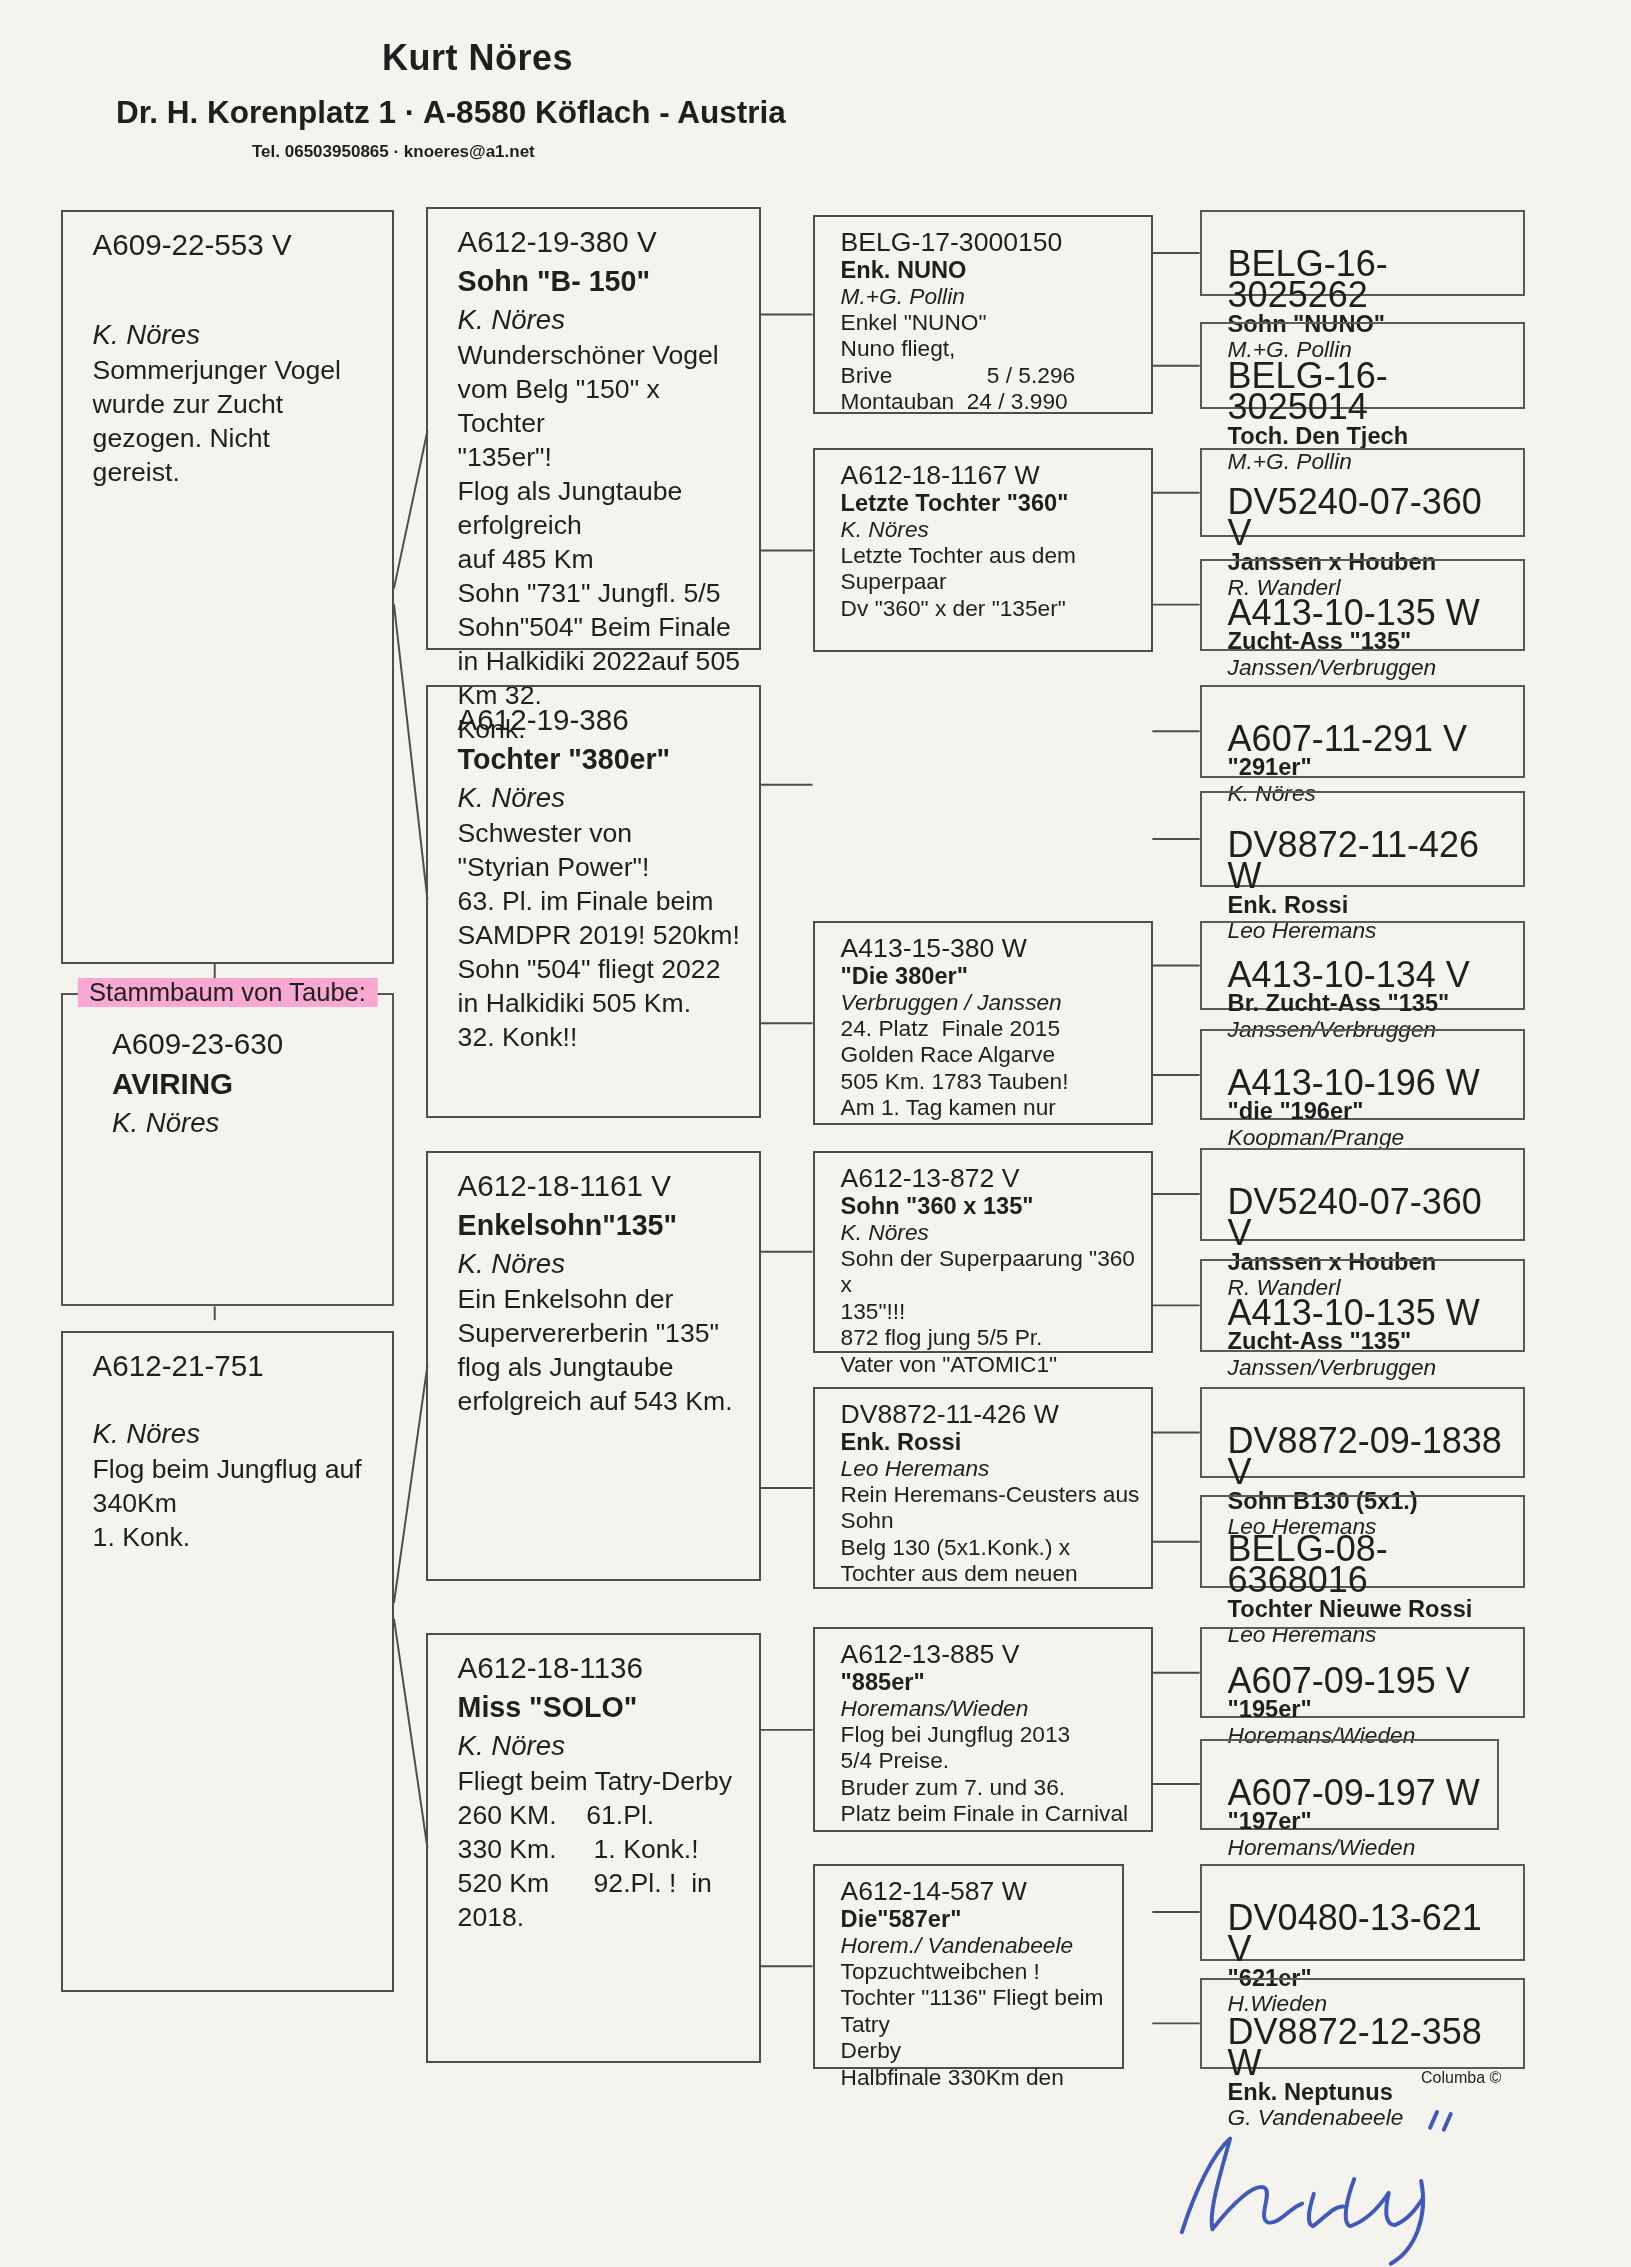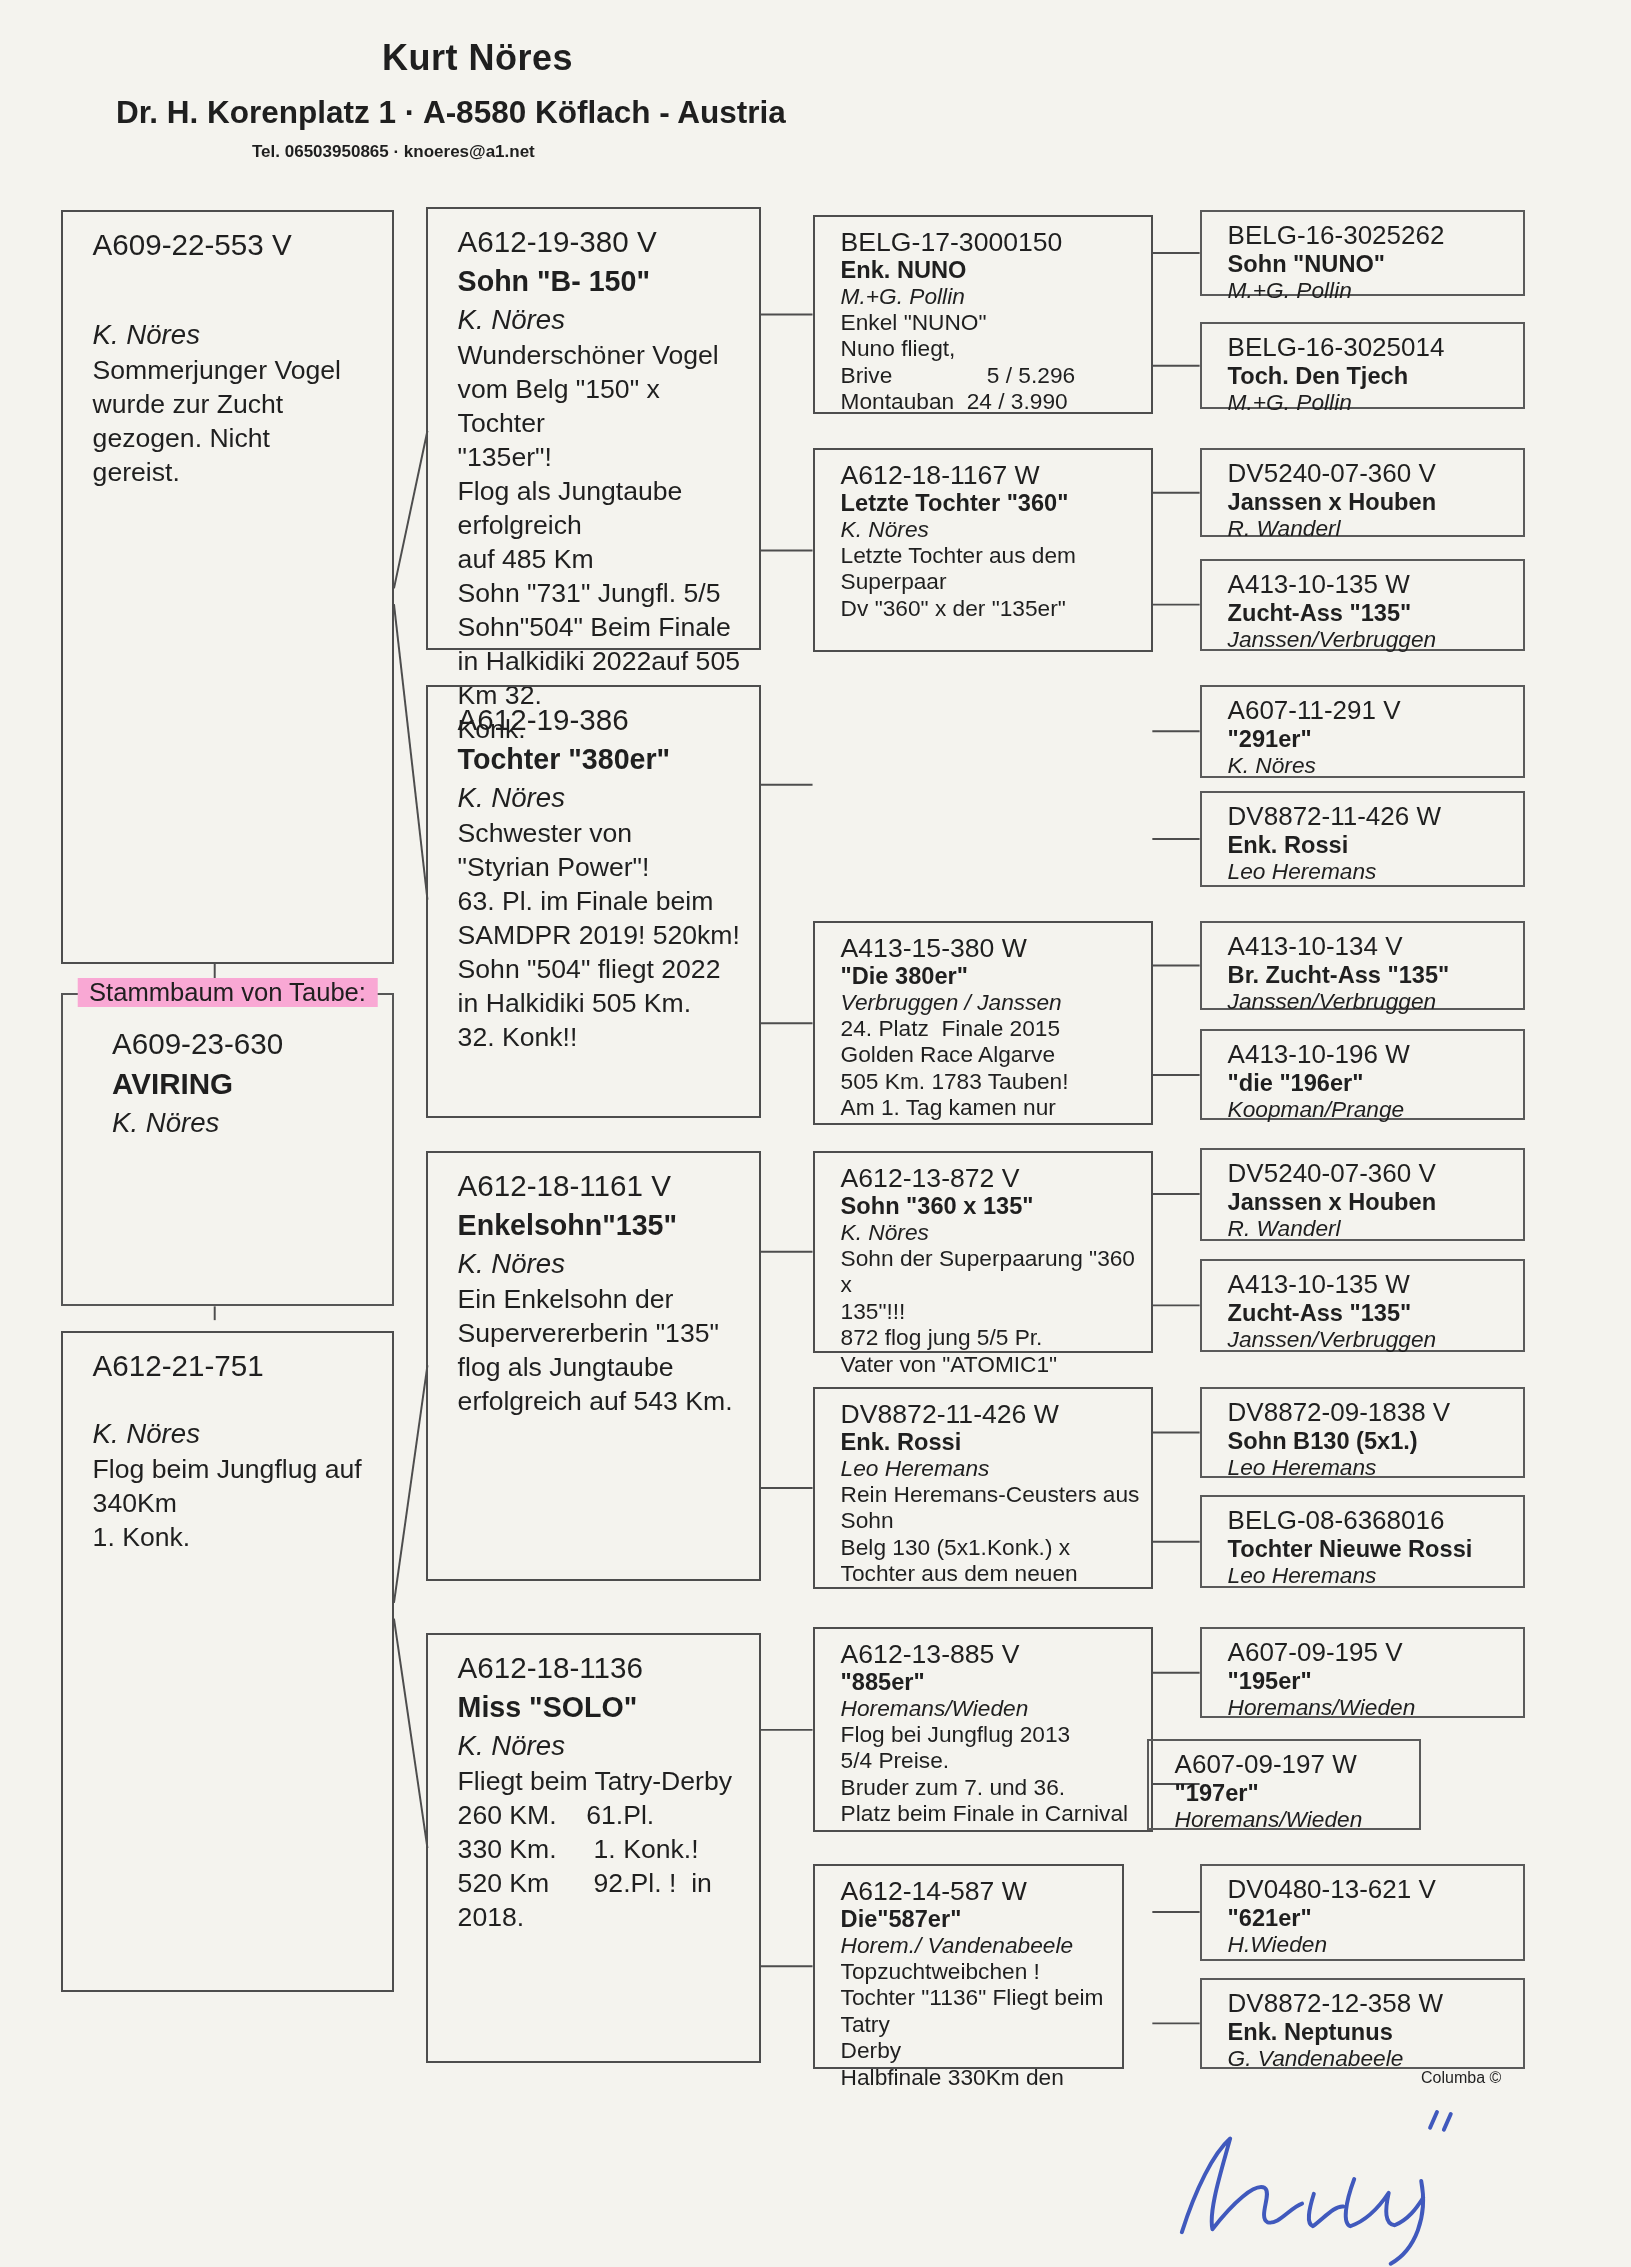--- a/index.html
+++ b/index.html
@@ -32,21 +32,21 @@
   .p0 .breeder { margin-top:51px; }
   .p1 .breeder { margin-top:29.6px; }
   
   .col3 { padding:9.9px 9.9px 0 25.6px; }
   .col3 .ring    { font-size:26.6px; line-height:31.5px; }
   .col3 .name    { font-size:23.6px; line-height:25.6px; }
   .col3 .breeder { font-size:22.7px; line-height:24.6px; }
   .col3 .dline   { font-size:22.7px; line-height:26.6px; }
   
   .col4 { padding:7.9px 9.9px 0 25.6px; border-color:#5a5a5a; }
-  .col4 .ring    { font-size:26px; line-height:31.5px; }
+  .col4 .ring    { font-size:36px; line-height:31.5px;margin-top:28px; }
   .col4 .name    { font-size:23.6px; line-height:26.6px; }
   .col4 .breeder { font-size:22.7px; line-height:24.6px; }
   
   .frame {
     position:absolute; left:61px; top:993px; width:333px; height:313px;
     border:2px solid #565656; box-sizing:border-box; padding:27.6px 9.9px 0 49px;
   }
   .frame .legend {
     position:absolute; top:-16.7px; left:50%; transform:translateX(-50%);
     background:#f9a8d4; padding:0 11.8px; font-size:25.6px; white-space:nowrap;
@@ -295,21 +295,21 @@
     <div class="box col4" style="left: 1200px; top: 1495px; width: 325px; height: 93px;">
       <div class="ring">BELG-08-6368016</div>
       <div class="name">Tochter Nieuwe Rossi</div>
       <div class="breeder">Leo Heremans</div>
     </div>
     <div class="box col4" style="left: 1200px; top: 1627px; width: 325px; height: 91px;">
       <div class="ring">A607-09-195 V</div>
       <div class="name">"195er"</div>
       <div class="breeder">Horemans/Wieden</div>
     </div>
-    <div class="box col4" style="left: 1147px; top: 1739px; width: 274px; height: 91px;">
+    <div class="box col4" style="left: 1200px; top: 1739px; width: 299px; height: 91px;">
       <div class="ring">A607-09-197 W</div>
       <div class="name">"197er"</div>
       <div class="breeder">Horemans/Wieden</div>
     </div>
     <div class="box col4" style="left: 1200px; top: 1864px; width: 325px; height: 97px;">
       <div class="ring">DV0480-13-621 V</div>
       <div class="name">"621er"</div>
       <div class="breeder">H.Wieden</div>
     </div>
     <div class="box col4" style="left: 1200px; top: 1978px; width: 325px; height: 91px;">

